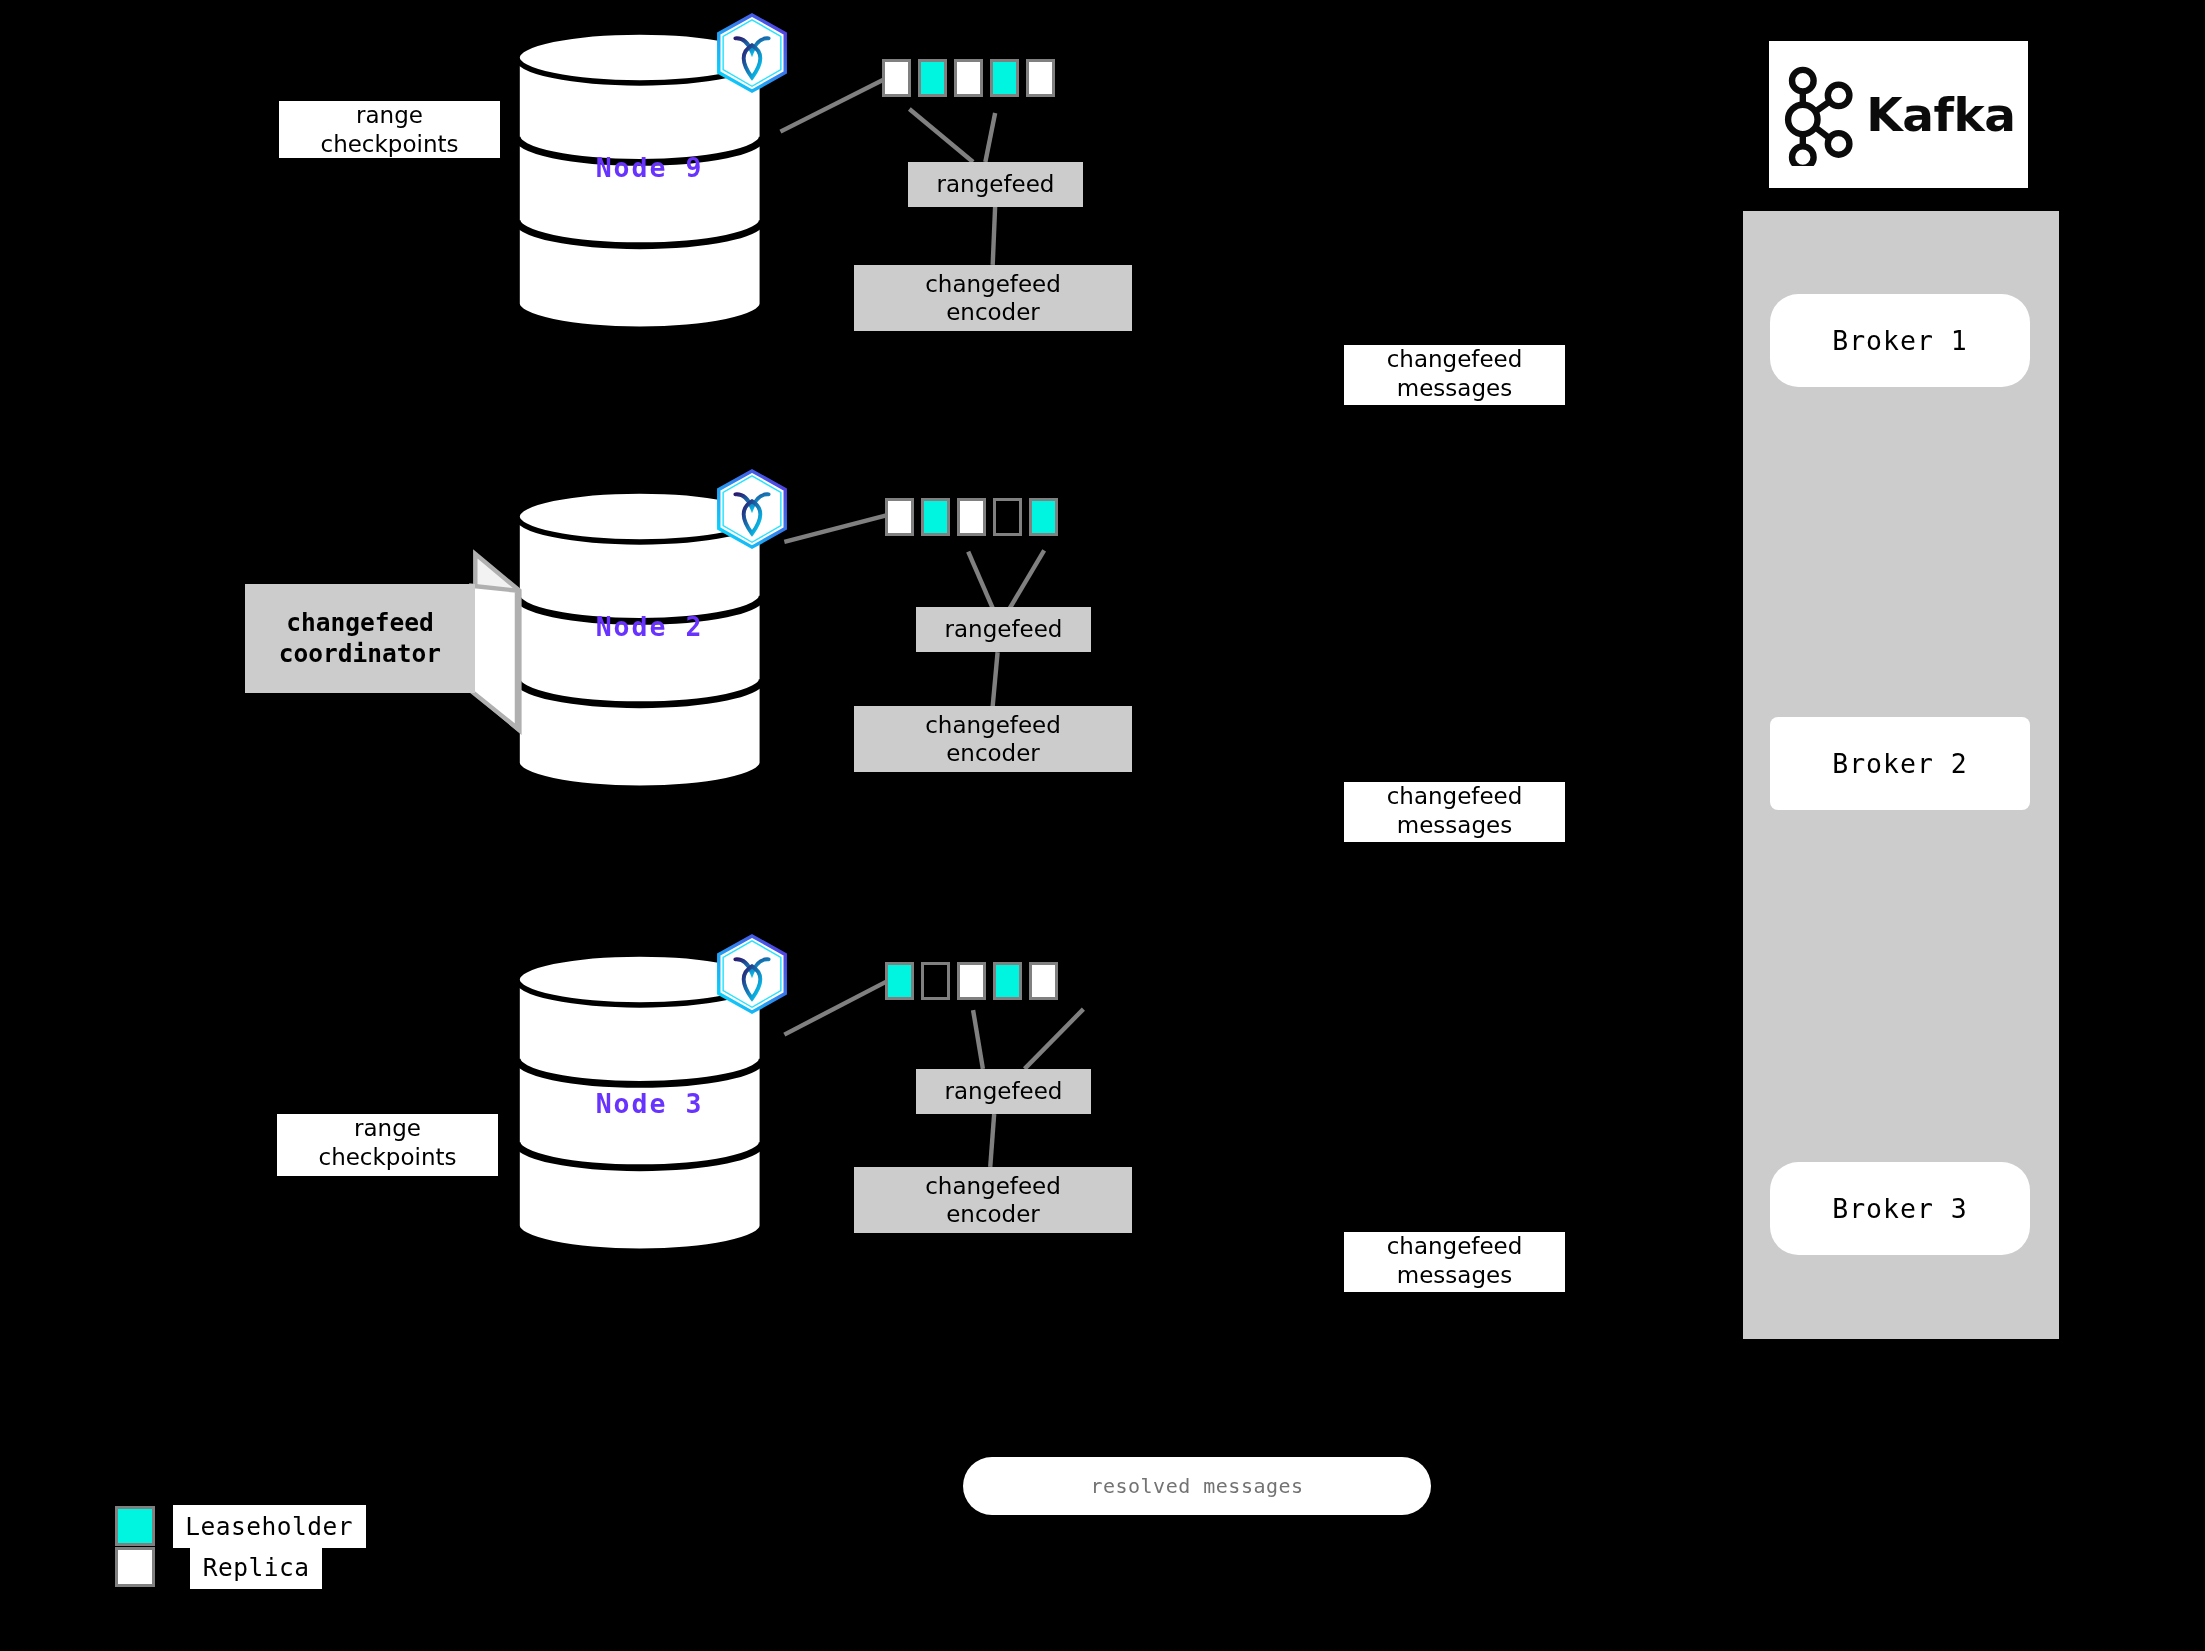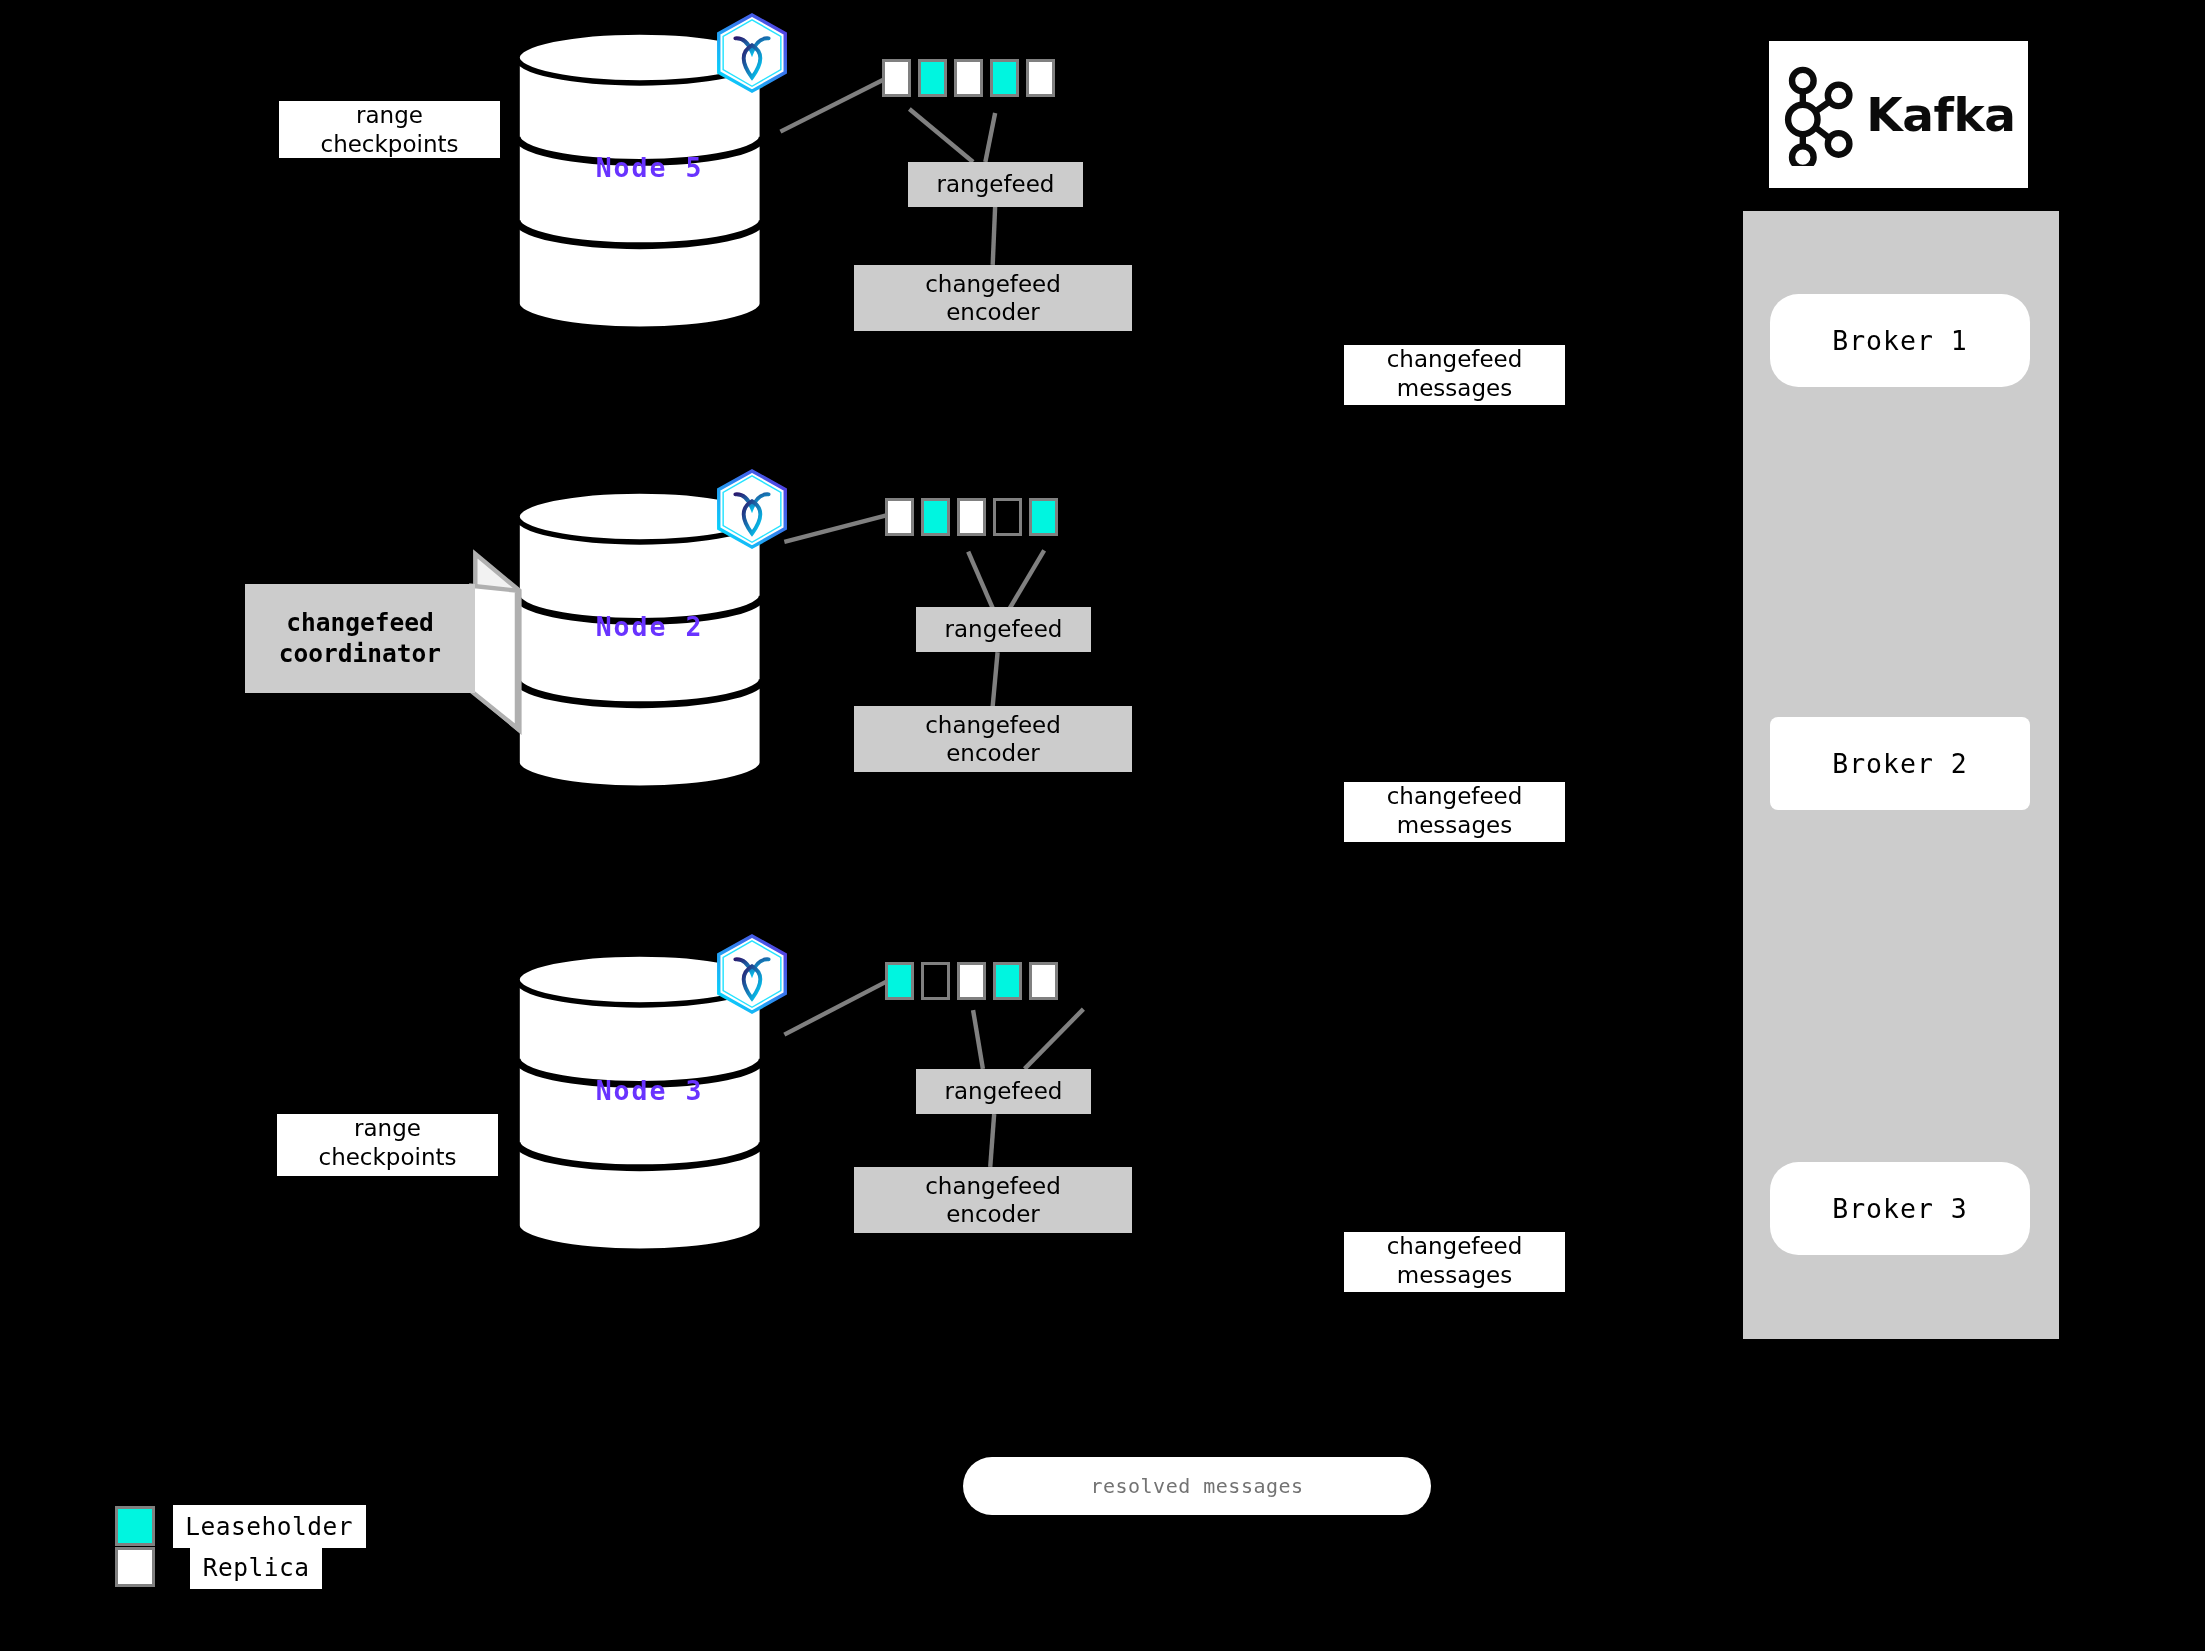--- a/index.html
+++ b/index.html
@@ -121,21 +121,21 @@
     <polygon points="4266,698 4205,678 4266,660" fill="#000000"></polygon>
   </svg>
 
   <div class="node-group" style="left:512px;top:29px;width:275px;height:304px;">
     <svg class="cyl" width="275" height="304" viewBox="0 0 560 620">
       <path d="M10 58 A250 52 0 0 1 510 58 L510 560 A250 52 0 0 1 10 560 Z" fill="#ffffff" stroke="#000000" stroke-width="11"></path>
       <ellipse cx="260" cy="58" rx="250" ry="52" fill="#ffffff" stroke="#000000" stroke-width="11"></ellipse>
       <path d="M10 220 A250 52 0 0 0 510 220" fill="none" stroke="#000000" stroke-width="14"></path>
       <path d="M10 390 A250 52 0 0 0 510 390" fill="none" stroke="#000000" stroke-width="14"></path>
     </svg>
-    <div class="node-label" style="top:123px;">Node 5</div>
+    <div class="node-label" style="top:123px;">Node 9</div>
   </div>
 
   <svg class="crdb-badge" style="left:708px;top:9.8px;" viewBox="0 0 180 180">
     <defs>
       <linearGradient id="hx1" x1="0" y1="1" x2="1" y2="0">
         <stop offset="0" stop-color="#00e5ff"></stop>
           <stop offset="1" stop-color="#5a2fe0"></stop>
       </linearGradient>
       <linearGradient id="rg1" x1="0" y1="0" x2="1" y2="1">
         <stop offset="0" stop-color="#2a1a6e"></stop>
@@ -219,21 +219,21 @@
   <div class="wlabel" style="left:1344px;top:782px;width:221px;height:60px;">changefeed
 messages</div>
 
   <div class="node-group" style="left:512px;top:951px;width:275px;height:304px;">
     <svg class="cyl" width="275" height="304" viewBox="0 0 560 620">
       <path d="M10 58 A250 52 0 0 1 510 58 L510 560 A250 52 0 0 1 10 560 Z" fill="#ffffff" stroke="#000000" stroke-width="11"></path>
       <ellipse cx="260" cy="58" rx="250" ry="52" fill="#ffffff" stroke="#000000" stroke-width="11"></ellipse>
       <path d="M10 220 A250 52 0 0 0 510 220" fill="none" stroke="#000000" stroke-width="14"></path>
       <path d="M10 390 A250 52 0 0 0 510 390" fill="none" stroke="#000000" stroke-width="14"></path>
     </svg>
-    <div class="node-label" style="top:124px;">Node 3</div>
+    <div class="node-label" style="top:137px;">Node 3</div>
   </div>
 
   <svg class="crdb-badge" style="left:708px;top:931px;" viewBox="0 0 180 180">
     <defs>
       <linearGradient id="hx3" x1="0" y1="1" x2="1" y2="0">
         <stop offset="0" stop-color="#00e5ff"></stop>
           <stop offset="1" stop-color="#5a2fe0"></stop>
       </linearGradient>
       <linearGradient id="rg3" x1="0" y1="0" x2="1" y2="1">
         <stop offset="0" stop-color="#2a1a6e"></stop>

